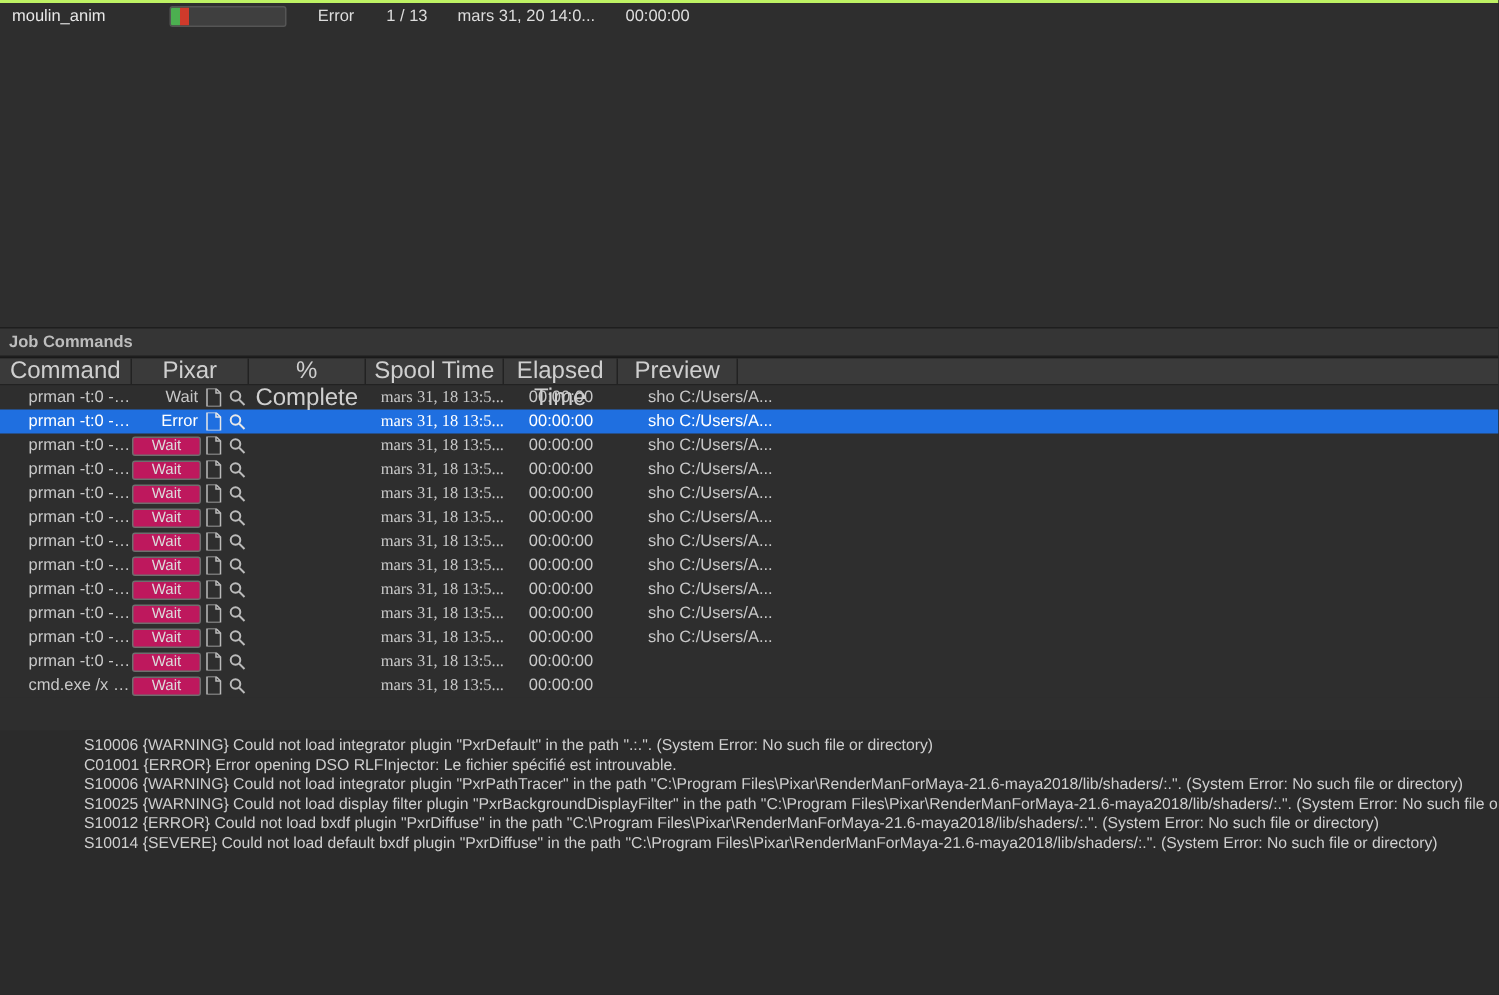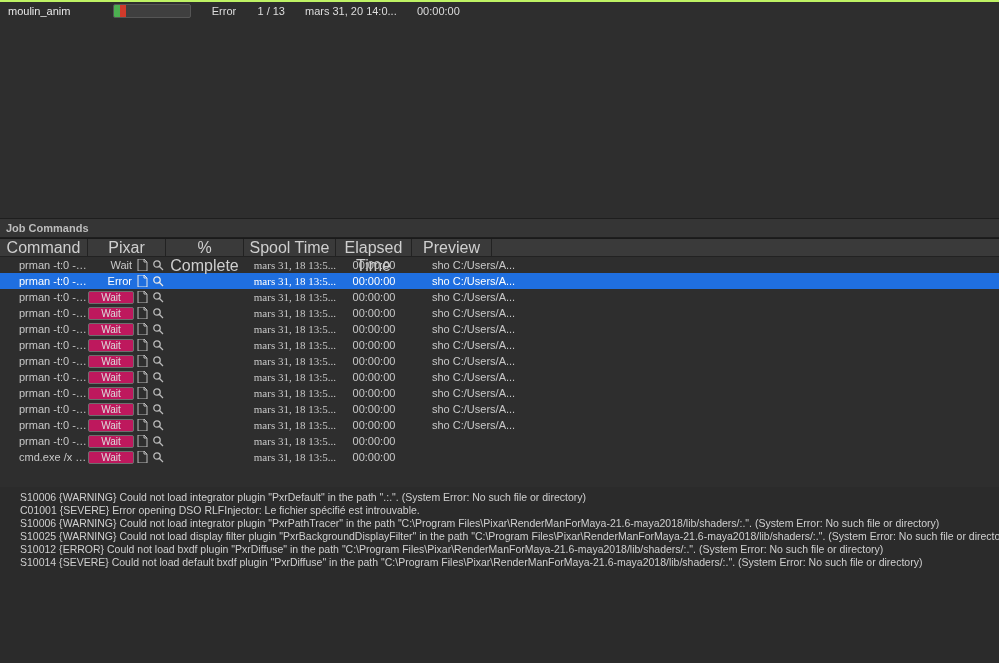--- a/index.html
+++ b/index.html
@@ -112,21 +112,22 @@
     display: inline-flex; align-items:center; justify-content:center;
     font-size: 10px; color: #bbb;
   }
   .cmd-row.selected .mini-icon { color: #e8e8e8; }
 
   
   .output-panel {
     flex: 1;
     background: #2b2b2b;
     overflow: hidden;
-    padding: 4px 20px;
+    padding: 4px 8px;
+    margin-left: 48px;
   }
   .output-line {
     font-size: 10.5px;
     color: #cfcfcf;
     white-space: nowrap;
     line-height: 13px;
   }
 
   
   .gap { height: 22px; background:#2e2e2e; }
@@ -450,20 +451,20 @@
           <div class="c-elapsed">00:00:00</div>
           <div class="c-preview"></div>
         </div>
       </div>
   </div>
 
   <div class="gap"></div>
 
   <div class="output-panel" id="out-body">
       <div class="output-line">S10006 {WARNING} Could not load integrator plugin "PxrDefault" in the path ".:.". (System Error: No such file or directory)</div>
-      <div class="output-line">C01001 {SEVERE}   Error opening DSO RLFInjector: Le fichier spécifié est introuvable.</div>
+      <div class="output-line">C01001 {ERROR}   Error opening DSO RLFInjector: Le fichier spécifié est introuvable.</div>
       <div class="output-line">S10006 {WARNING} Could not load integrator plugin "PxrPathTracer" in the path "C:\Program Files\Pixar\RenderManForMaya-21.6-maya2018/lib/shaders/:.". (System Error: No such file or directory)</div>
       <div class="output-line">S10025 {WARNING} Could not load display filter plugin "PxrBackgroundDisplayFilter" in the path "C:\Program Files\Pixar\RenderManForMaya-21.6-maya2018/lib/shaders/:.". (System Error: No such file or directory)</div>
       <div class="output-line">S10012 {ERROR}   Could not load bxdf plugin "PxrDiffuse" in the path "C:\Program Files\Pixar\RenderManForMaya-21.6-maya2018/lib/shaders/:.". (System Error: No such file or directory)</div>
       <div class="output-line">S10014 {SEVERE}  Could not load default bxdf plugin "PxrDiffuse" in the path "C:\Program Files\Pixar\RenderManForMaya-21.6-maya2018/lib/shaders/:.". (System Error: No such file or directory)</div>
     </div>
 
 </div>
 
 </body></html>

